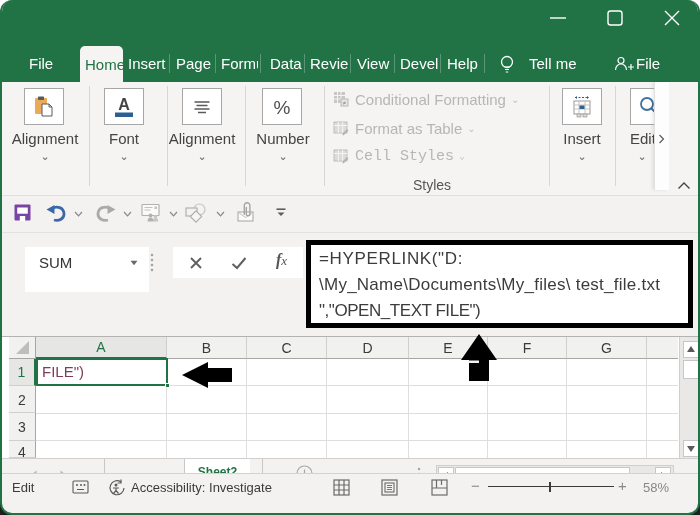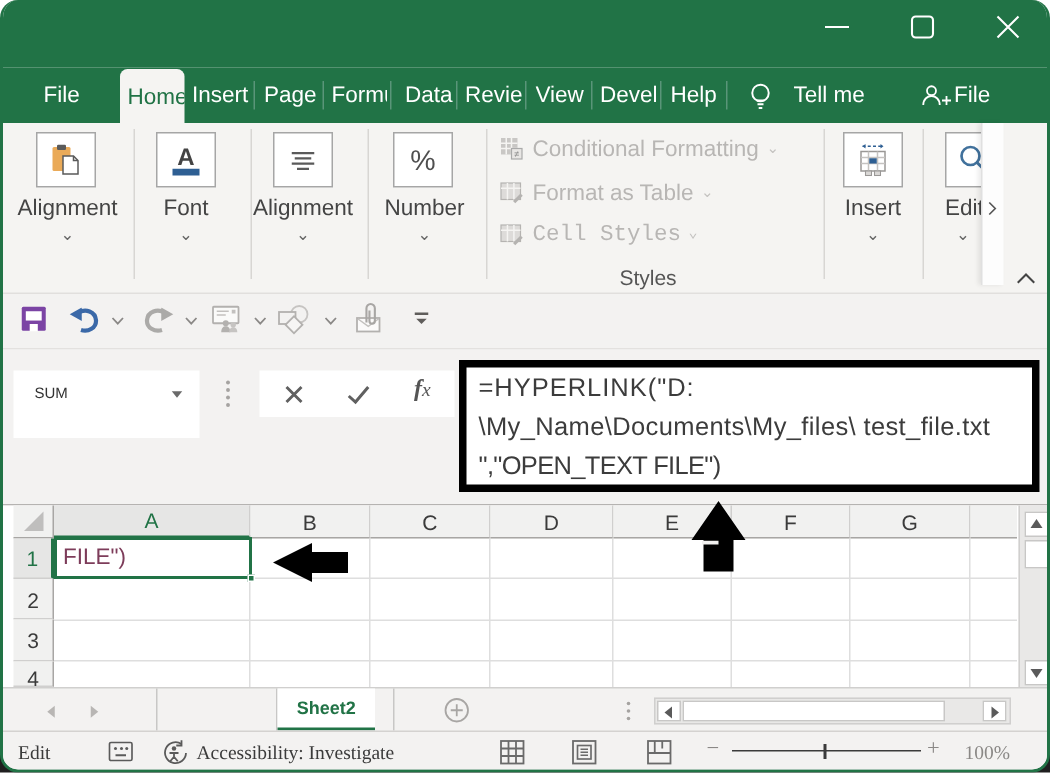--- a/index.html
+++ b/index.html
@@ -35,38 +35,38 @@
   #styles-label { position:absolute; left:380px; top:95px; width:100px; text-align:center;
     font-size:14px; color:#555; }
   #ribstrip { position:absolute; left:652px; top:0px; width:15px; height:108px; background:#fdfdfd;
     border-left:1px solid #e0e0e0; box-shadow:-2px 0 3px rgba(0,0,0,0.08); }
   
   #qat { position:absolute; left:0; top:196px; width:100%; height:37px; background:#f3f2f1;
     border-bottom:1px solid #e3e1df; }
   
   #frow { position:absolute; left:0; top:233px; width:100%; height:104px; background:#f3f2f1;
     border-bottom:1px solid #b5b3b1; }
-  #namebox { position:absolute; left:7px; top:14px; width:124px; height:45px; background:#fff;
-    font-size:10px; color:#333; line-height:31px; padding-left:14px; }
+  #namebox { position:absolute; left:23px; top:14px; width:124px; height:45px; background:#fff;
+    font-size:15px; color:#333; line-height:31px; padding-left:14px; }
   #fxbox { position:absolute; left:171px; top:14px; width:130px; height:31px; background:#fff; }
   
   #grid { position:absolute; left:0; top:337px; width:100%; height:121px; background:#fff; }
   .colhead { position:absolute; top:0; height:22px; background:#f1f1f0; border-right:1px solid #d0cfce;
     border-bottom:1px solid #a8a6a4; color:#3b3b3b; font-size:14px; text-align:center; line-height:22px; }
   .rowhead { position:absolute; left:7px; width:27px; height:28px; background:#f1f1f0;
     border-right:1px solid #a8a6a4; border-bottom:1px solid #d0cfce; color:#3b3b3b; font-size:14px;
     text-align:center; line-height:28px; }
   .gv { position:absolute; top:22px; width:1px; height:99px; background:#dedede; }
   .gh { position:absolute; left:34px; height:1px; background:#dedede; }
   
   #sheetbar { position:absolute; left:0; top:458px; width:100%; height:29px; background:#f3f2f1;
     border-top:1px solid #d0cfce; }
   
-  #statusbar { position:absolute; left:0; top:487px; width:100%; height:26px; background:#f3f2f1;
-    border-top:1px solid #d4d2d0; font-size:13px; color:#3b3b3b;font-family:Liberation Serif, serif; }
+  #statusbar { position:absolute; left:0; top:473px; width:100%; height:26px; background:#f3f2f1;
+    border-top:1px solid #d4d2d0; font-size:13px; color:#3b3b3b; }
   
   #fbox { position:absolute; left:306px; top:240px; width:387px; height:88px; background:#fff;
     border:5px solid #000; font-size:17px; color:#3c3c3c; line-height:26px; padding:1px 0 0 8px;
     white-space:nowrap; overflow:hidden; }
 </style>
 </head>
 <body>
 <div id="bg-dark"></div>
 <div id="win">
 
@@ -398,21 +398,21 @@
       <path d="M6 6.5 h5 M6 8.5 h5 M6 10.5 h5" stroke="#6a6a6a" stroke-width="0.9"></path>
     </svg>
     <svg style="position:absolute;left:429px;top:5px" width="17" height="17" viewBox="0 0 17 17">
       <rect x="1" y="1" width="15" height="15" fill="none" stroke="#6a6a6a" stroke-width="1.2"></rect>
       <path d="M5.5 1 v8 M10.5 1 v5 M1 9 h15" stroke="#6a6a6a" stroke-width="1.2"></path>
     </svg>
     <div style="position:absolute;left:469px;top:3px;font-size:15px;color:#8a8886;">−</div>
     <div style="position:absolute;left:486px;top:12px;width:126px;height:1px;background:#3b3b3b;"></div>
     <div style="position:absolute;left:547px;top:8px;width:1.5px;height:10px;background:#3b3b3b;"></div>
     <div style="position:absolute;left:616px;top:3px;font-size:15px;color:#8a8886;">+</div>
-    <div style="position:absolute;left:641px;top:6px;color:#8a8886;">100%</div>
+    <div style="position:absolute;left:641px;top:6px;color:#8a8886;">58%</div>
   </div>
 </div>
 
 <div id="fbox"><span style="letter-spacing:0.65px">=HYPERLINK("D:</span><br><span style="letter-spacing:0.25px">\My_Name\Documents\My_files\ test_file.txt</span><br><span style="letter-spacing:-0.45px">","OPEN_TEXT FILE")</span></div>
 
 <svg style="position:absolute;left:455px;top:333px" width="50" height="50" viewBox="0 0 50 50">
   <path d="M24 1 L42 27 H34 V48 H14 V27 H6 z" fill="#000"></path>
   <rect x="13" y="27.5" width="11" height="2.5" fill="#f2f1f0"></rect>
 </svg>
 <svg style="position:absolute;left:181px;top:360px" width="52" height="30" viewBox="0 0 52 30">

